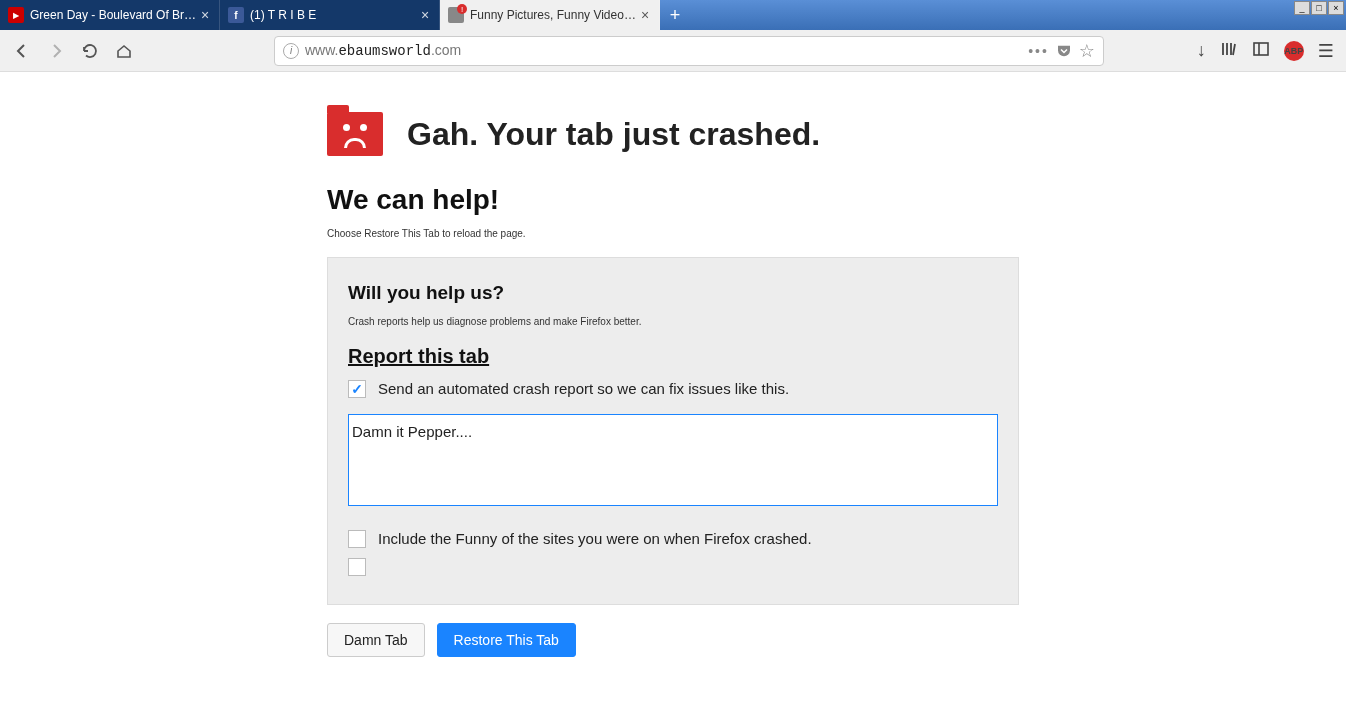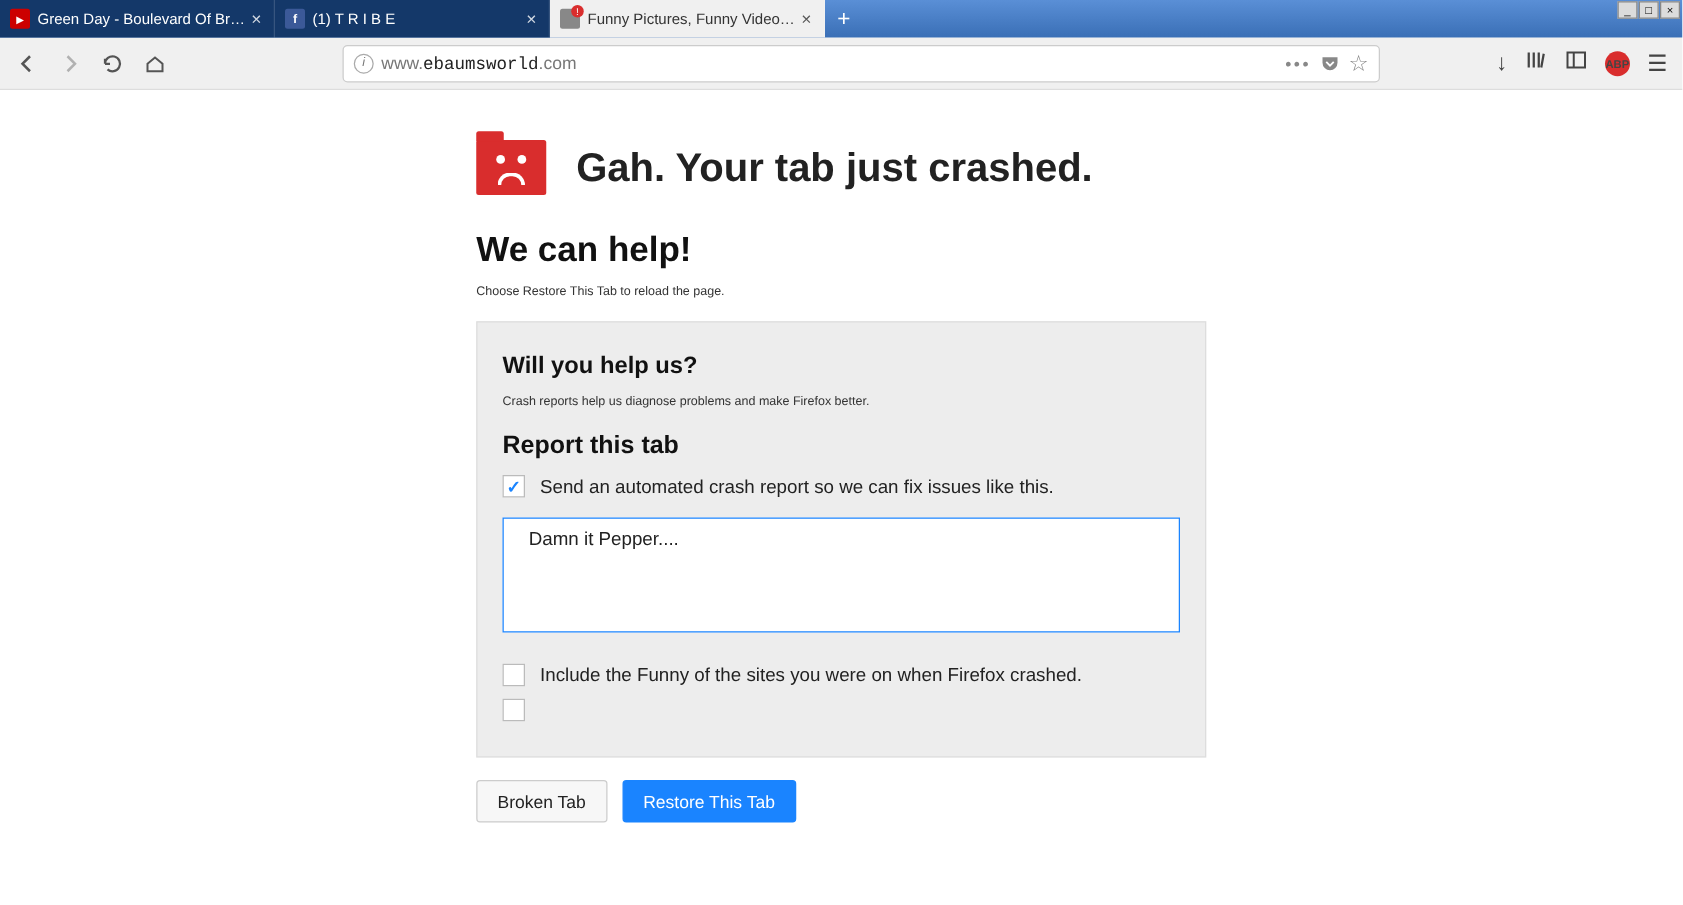--- a/index.html
+++ b/index.html
@@ -106,21 +106,21 @@
     border-radius: 50%; font-size: 9px; font-weight: bold;
     display: flex; align-items: center; justify-content: center;
   }
   .hamburger { font-size: 18px; }
 
   .content {
     width: 100%; height: calc(724px - 72px); overflow: auto;
     display: flex; justify-content: center;
   }
   .crash-page {
-    width: 584px; padding-top: 40px;
+    width: 692px; padding-top: 40px;
   }
   .crash-header { display: flex; align-items: center; gap: 24px; margin-bottom: 28px; }
   .sad-folder {
     width: 56px; height: 44px; background: #d92d2d; position: relative; border-radius: 2px;
   }
   .sad-folder::before {
     content: ""; position: absolute; top: -7px; left: 0; width: 22px; height: 8px;
     background: #d92d2d; border-radius: 2px 2px 0 0;
   }
   .sad-folder .eyes {
@@ -133,31 +133,31 @@
     width: 22px; height: 10px; border: 3px solid #fff; border-bottom: none;
     border-radius: 14px 14px 0 0;
   }
   .crash-header h1 { font-size: 32px; font-weight: 600; color: #222; }
   .crash-page h2 { font-size: 28px; margin: 6px 0 12px; color: #111; }
   .crash-page p { font-size: 10px; color: #333; margin-bottom: 18px; }
   .panel {
     background: #ededed; border: 1px solid #ddd; padding: 18px 20px; 
   }
   .panel h2 { font-size: 19px; }
-  .panel h3 { font-size: 20px; margin: 14px 0 12px; color: #111; }
-  .check-row { display: flex; align-items: center; gap: 12px; margin: 10px 0; font-size: 15px; color: #222;}
+  .panel h3 { font-size: 20px; margin: 14px 0 12px; color: #111; text-decoration: underline; }
+  .check-row { display: flex; gap: 12px; margin: 10px 0; font-size: 15px; color: #222;}
   .checkbox {
     width: 18px; height: 18px; background: #fff; border: 1px solid #bbb;
     display: flex; align-items: center; justify-content: center; cursor: pointer;
   }
   .checkbox.checked { color: #1a84ff; font-weight: bold; }
   .checkbox.checked::before { content: "✓"; font-size: 14px; }
   .crash-textarea {
     width: 100%; height: 92px; border: 1px solid #1a84ff; background: #fff;
-    padding: 8px 20px; font-size: 15px; color: #222; resize: none; outline: none;
+    padding: 8px 3px; font-size: 15px; color: #222; resize: none; outline: none;
     margin: 6px 0 10px;
     font-family: inherit;
   }
   .buttons { display: flex; gap: 12px; margin-top: 18px; }
   .btn {
     padding: 8px 16px; font-size: 14px; border-radius: 3px; cursor: pointer;
     border: 1px solid #ccc; background: #f7f7f7; color: #222;
   }
   .btn.primary { background: #1a84ff; color: #fff; border-color: #1a84ff; }
 </style>
@@ -277,17 +277,17 @@
         <span>Include the Funny of the sites you were on when Firefox crashed.</span>
       </div>
 
 
       <div class="check-row">
         <div class="checkbox"></div>
       </div>
     </div>
 
     <div class="buttons">
-      <button class="btn">Broken Tab</button>
+      <button class="btn">Damn Tab</button>
       <button class="btn primary">Restore This Tab</button>
     </div>
   </div>
 </div>
 
 </body></html>

